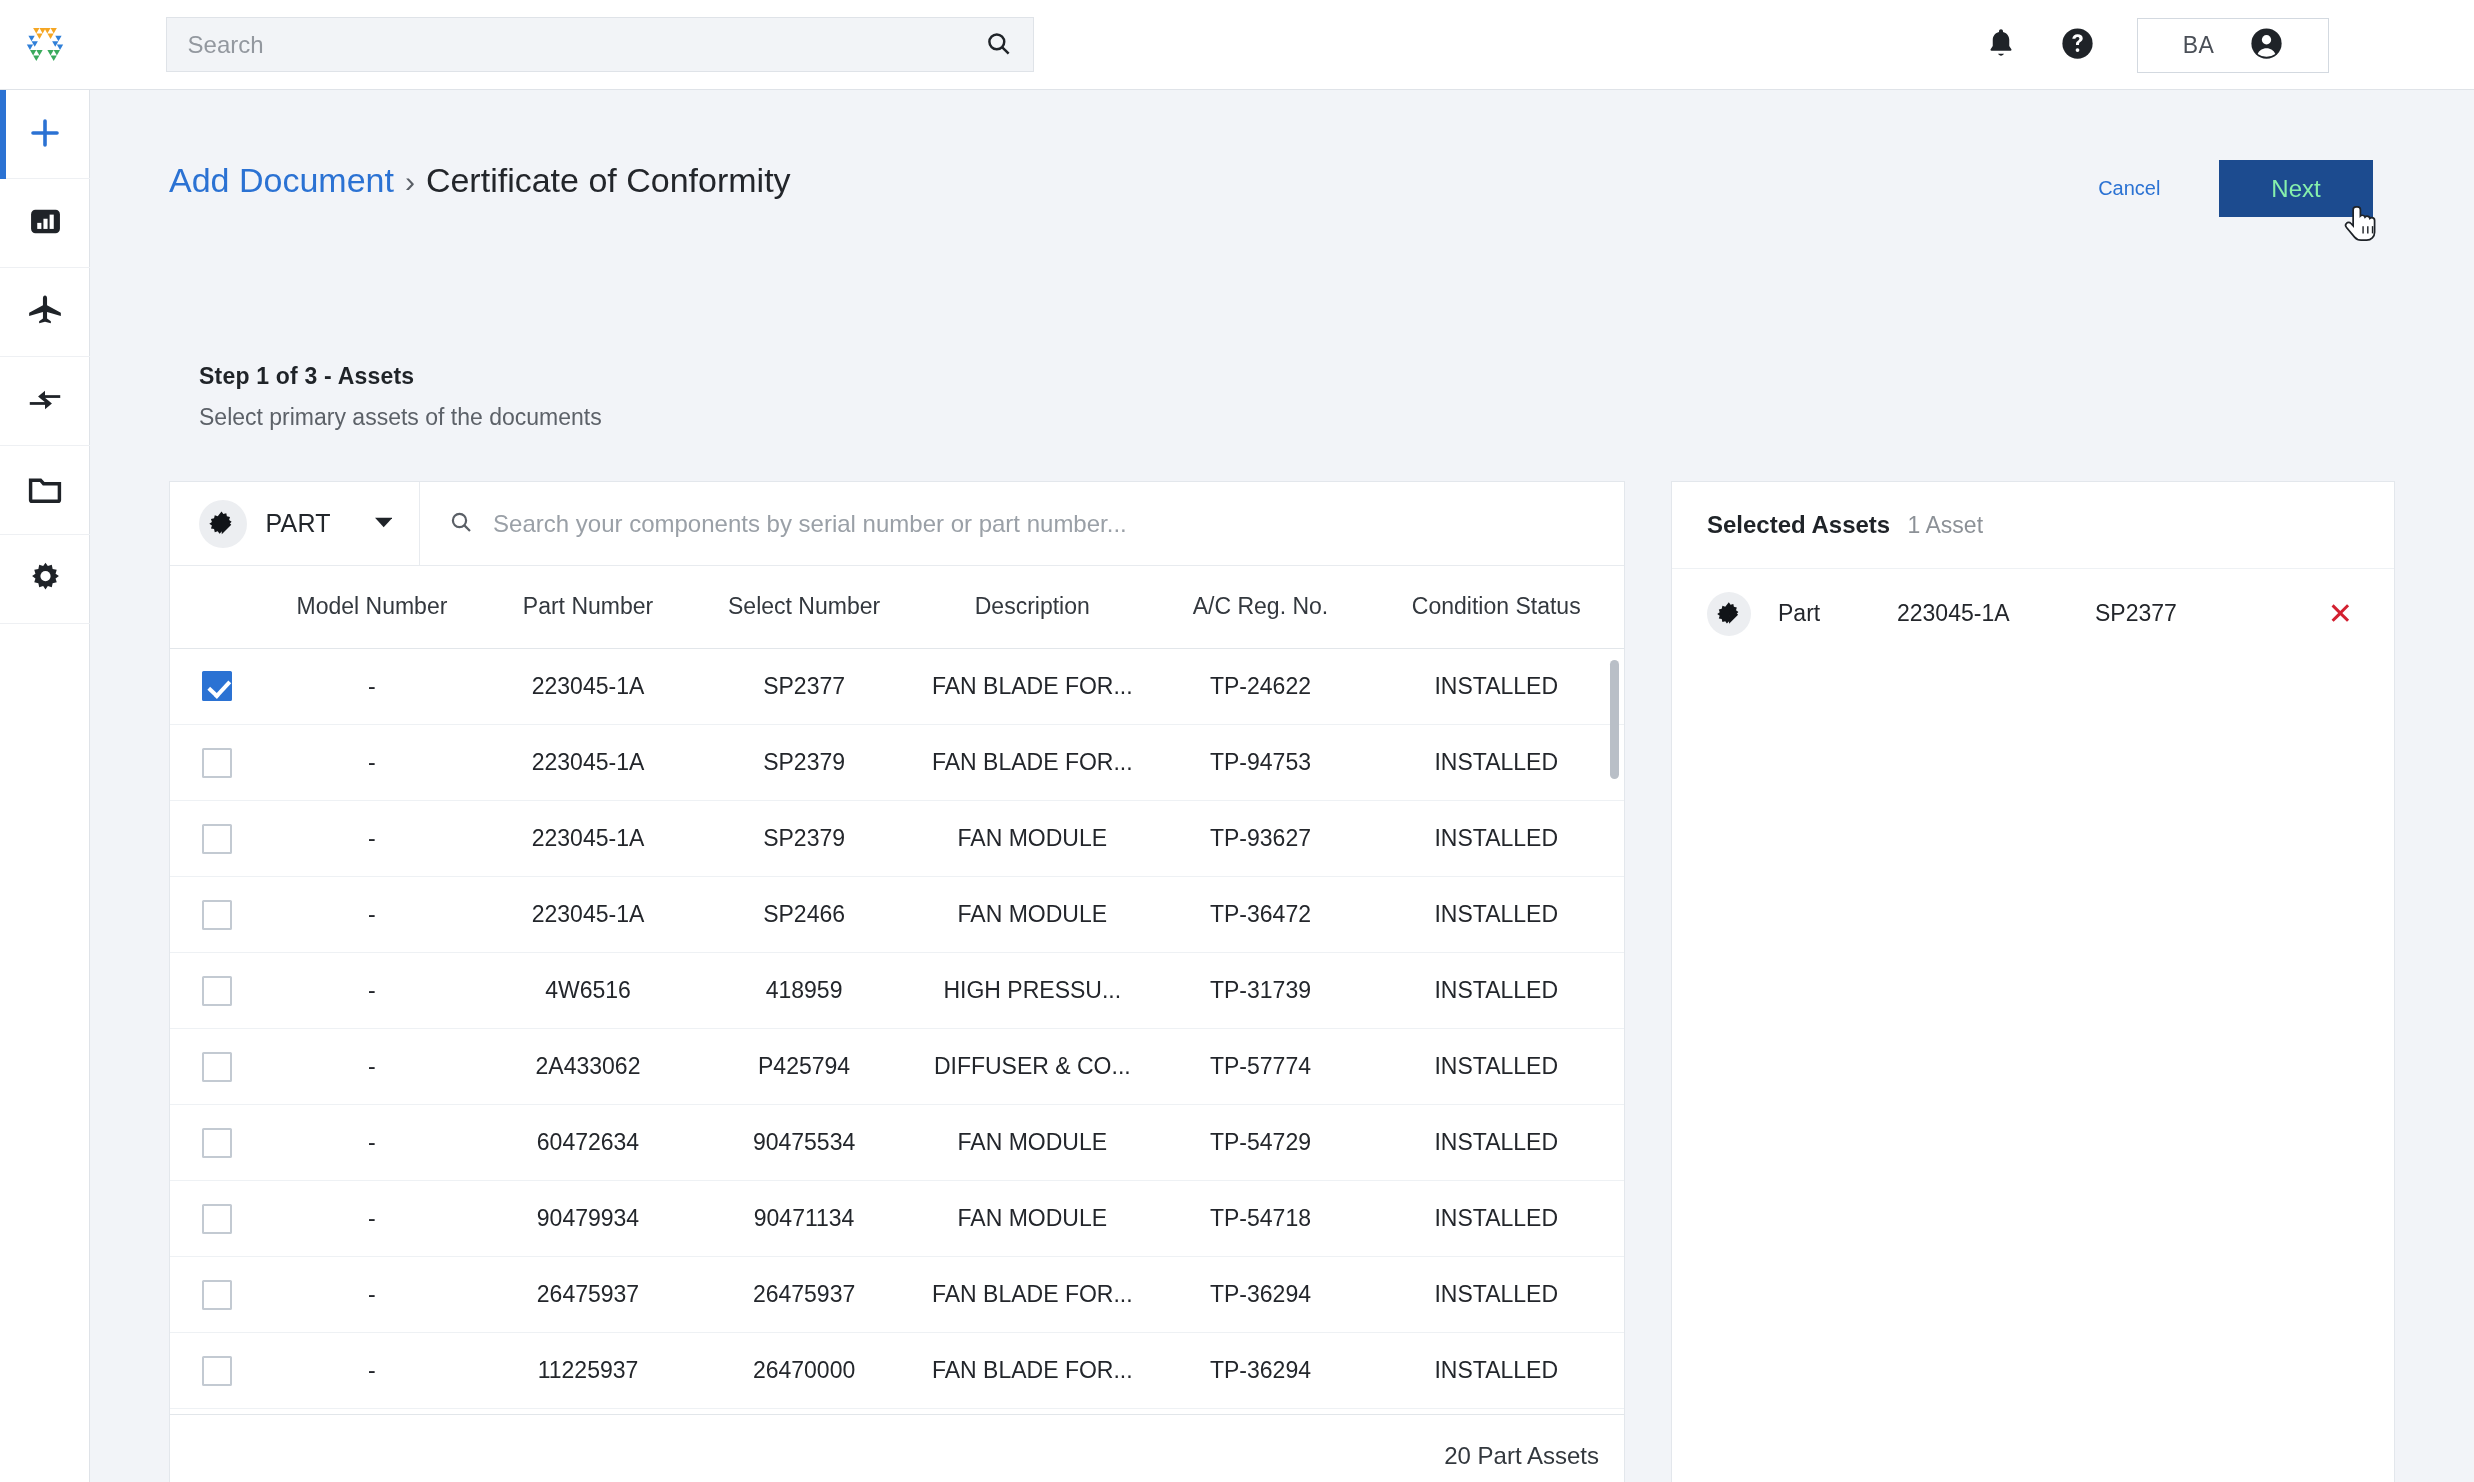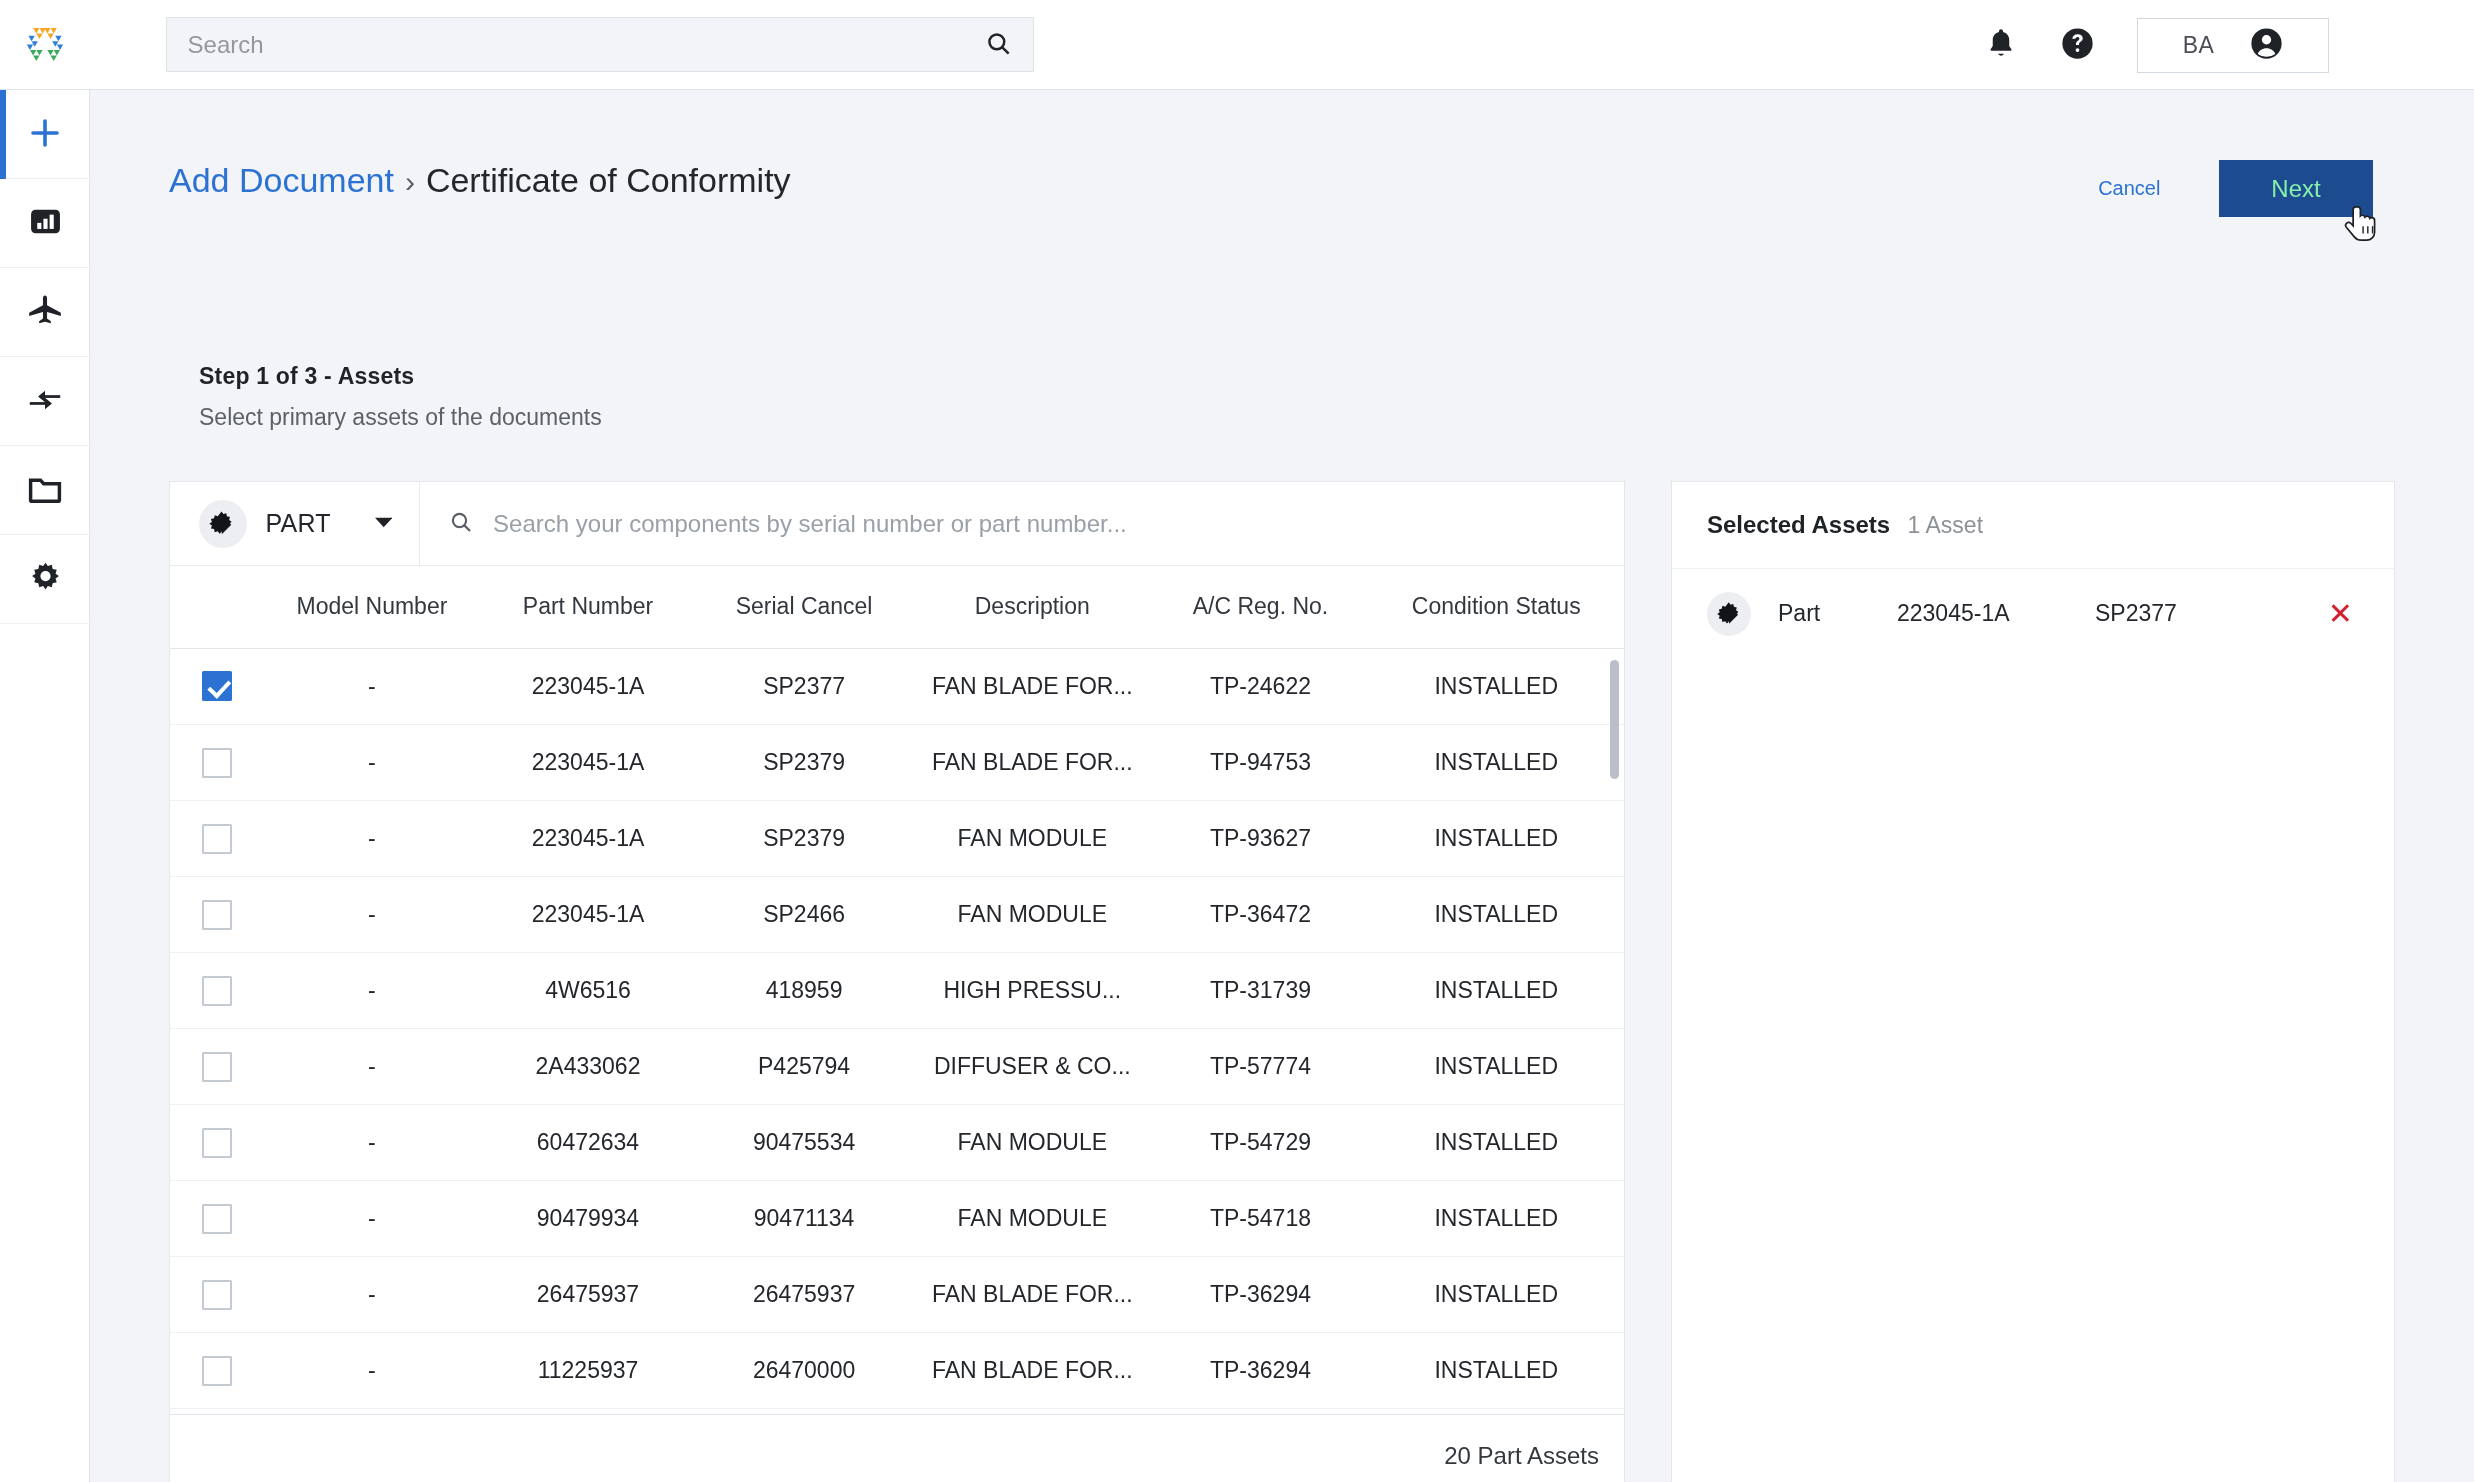--- a/index.html
+++ b/index.html
@@ -436,21 +436,21 @@
           <col class="col-serial">
         <col class="col-desc">
           <col class="col-acreg">
           <col class="col-cond">
       </colgroup>
       <thead>
         <tr>
           <th></th>
           <th>Model Number</th>
           <th>Part Number</th>
-          <th>Serial Cancel</th>
+          <th>Select Number</th>
           <th>Description</th>
           <th>A/C Reg. No.</th>
           <th>Condition Status</th>
         </tr>
       </thead>
     </table>
 
     <div class="table-scroll">
       <table class="assets">
         <colgroup>

